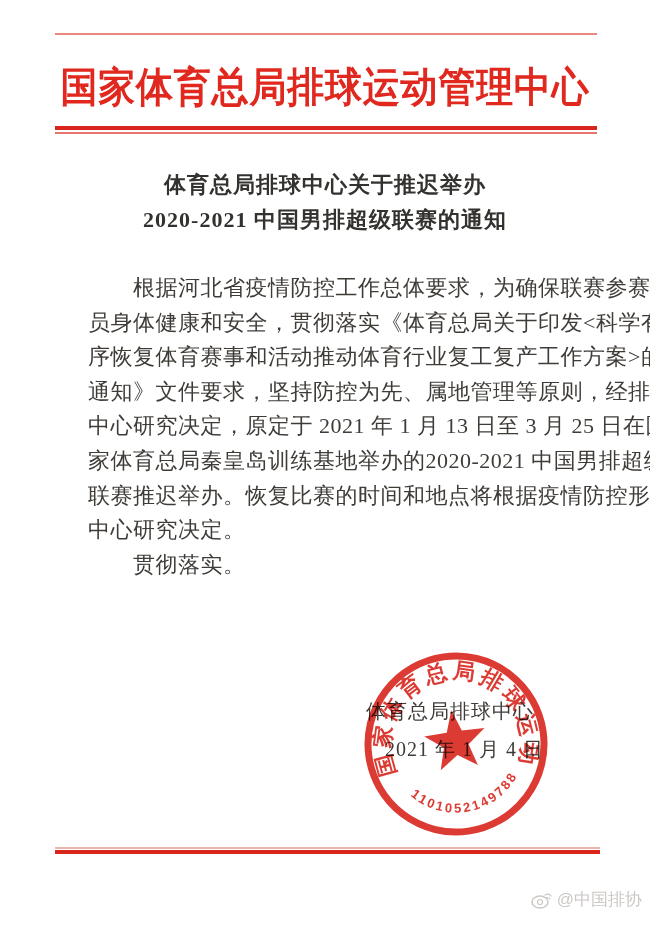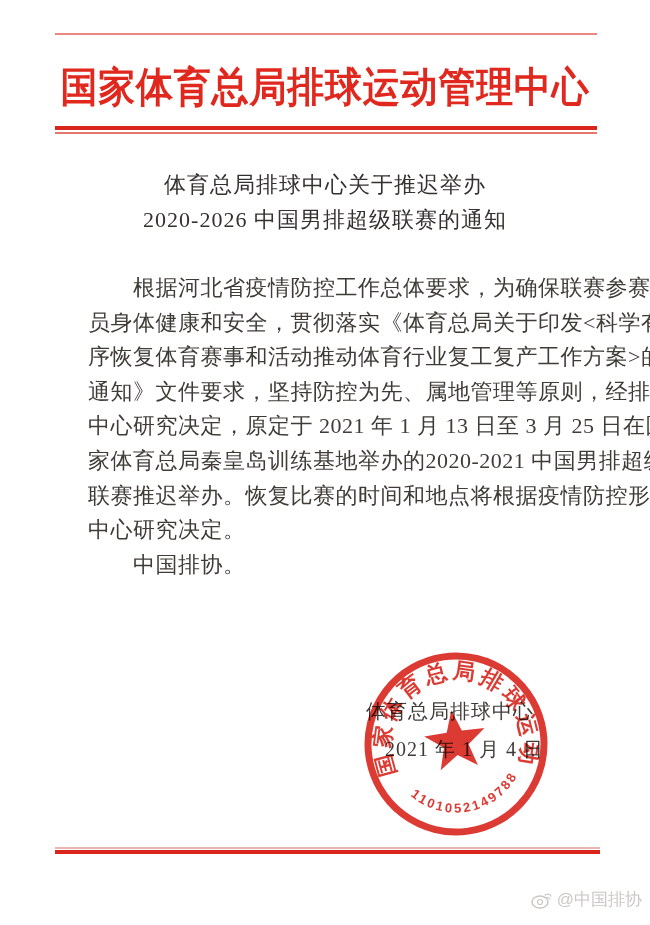--- a/index.html
+++ b/index.html
@@ -55,21 +55,21 @@
     height: 2px;
     background: #e5766e;
   }
   .doc-title {
     position: absolute;
     left: 0;
     right: 0;
     top: 167px;
     text-align: center;
     font-size: 22px;
-    font-weight: normal;
+    font-weight: bold;
     color: #34322f;
     line-height: 35px;
     letter-spacing: 1px;
   }
   .body-text {
     position: absolute;
     left: 88px;
     top: 271px;
     width: 480px;
     font-size: 22px;
@@ -156,33 +156,33 @@
 
   <div class="top-rule"></div>
 
   <div class="org-name">国家体育总局排球运动管理中心</div>
 
   <div class="head-rule-thick"></div>
   <div class="head-rule-thin"></div>
 
   <div class="doc-title">
     <div>体育总局排球中心关于推迟举办</div>
-    <div>2020-2026 中国男排超级联赛的通知</div>
+    <div>2020-2021 中国男排超级联赛的通知</div>
   </div>
 
   <div class="body-text">
     <div class="indent">根据河北省疫情防控工作总体要求，为确保联赛参赛人</div>
     <div>员身体健康和安全，贯彻落实《体育总局关于印发&lt;科学有</div>
     <div>序恢复体育赛事和活动推动体育行业复工复产工作方案&gt;的</div>
     <div>通知》文件要求，坚持防控为先、属地管理等原则，经排球</div>
     <div>中心研究决定，原定于 2021 年 1 月 13 日至 3 月 25 日在国</div>
     <div>家体育总局秦皇岛训练基地举办的2020-2021 中国男排超级</div>
     <div>联赛推迟举办。恢复比赛的时间和地点将根据疫情防控形势</div>
     <div>中心研究决定。</div>
-    <div class="indent">中国排协。</div>
+    <div class="indent">贯彻落实。</div>
   </div>
 
   <div class="signature">体育总局排球中心</div>
   <div class="sig-date">2021 年 1 月 4 日</div>
 
   <svg class="seal" viewBox="0 0 192 192">
     <defs>
       <path id="ringPath" d="M 34 119 A 66 66 0 1 1 158 119" fill="none"></path>
       <path id="numPath" d="M 40 136 A 69 69 0 0 0 152 136" fill="none"></path>
     </defs>

